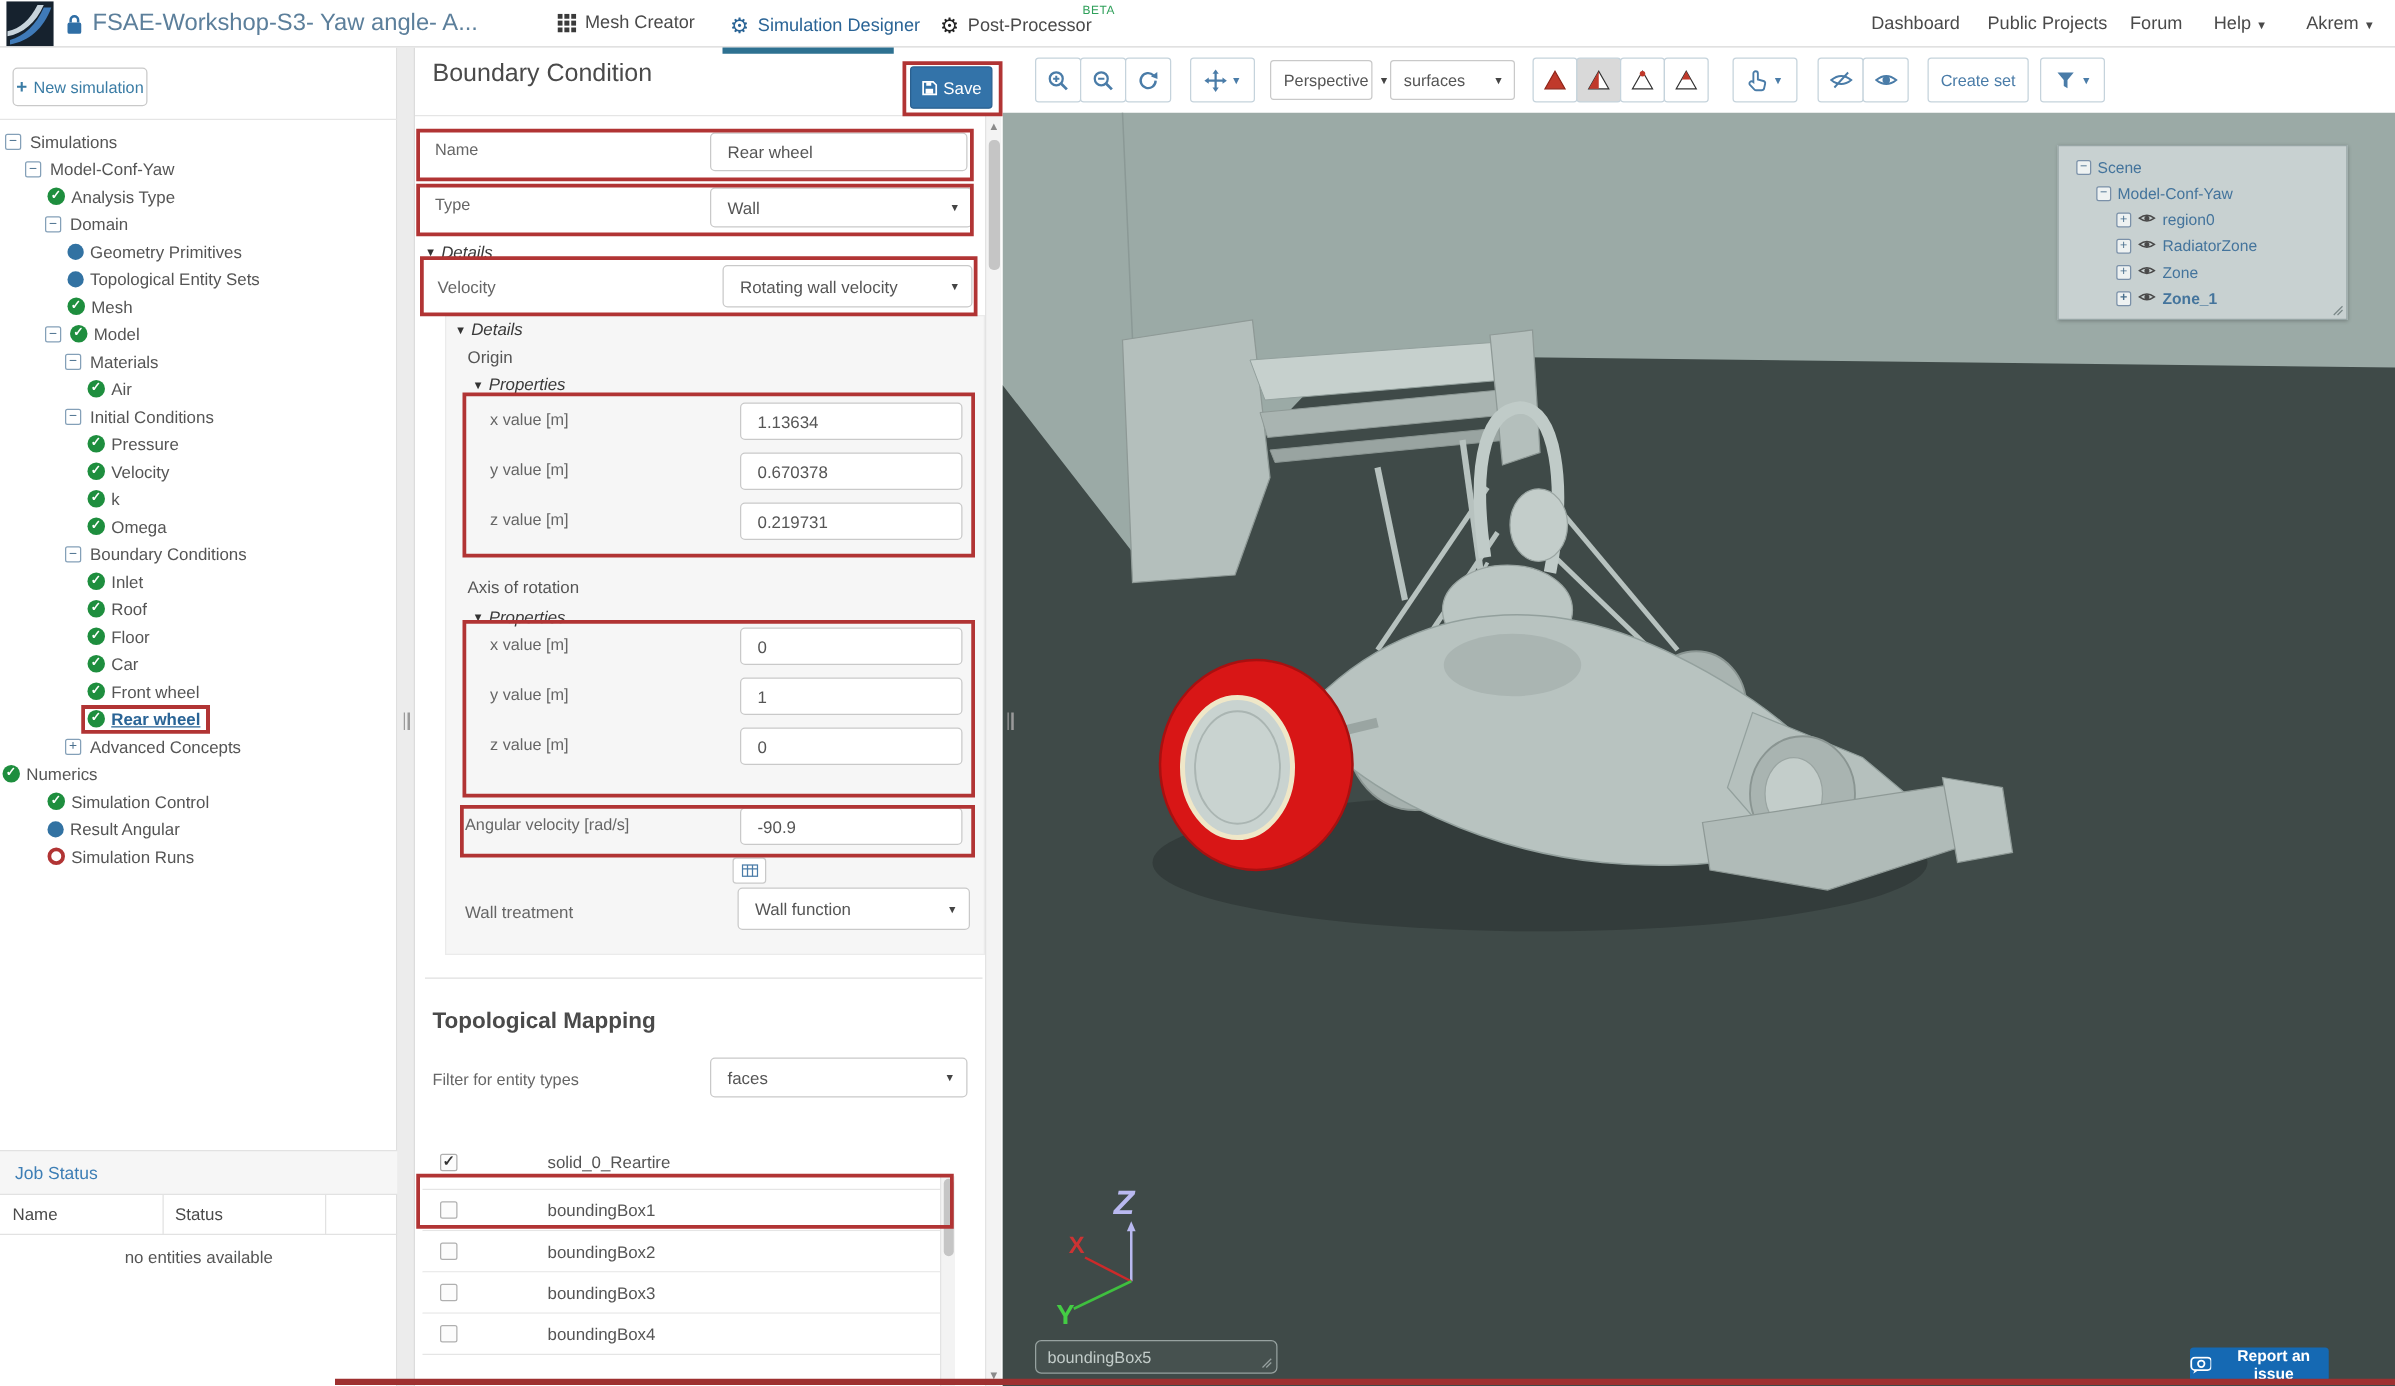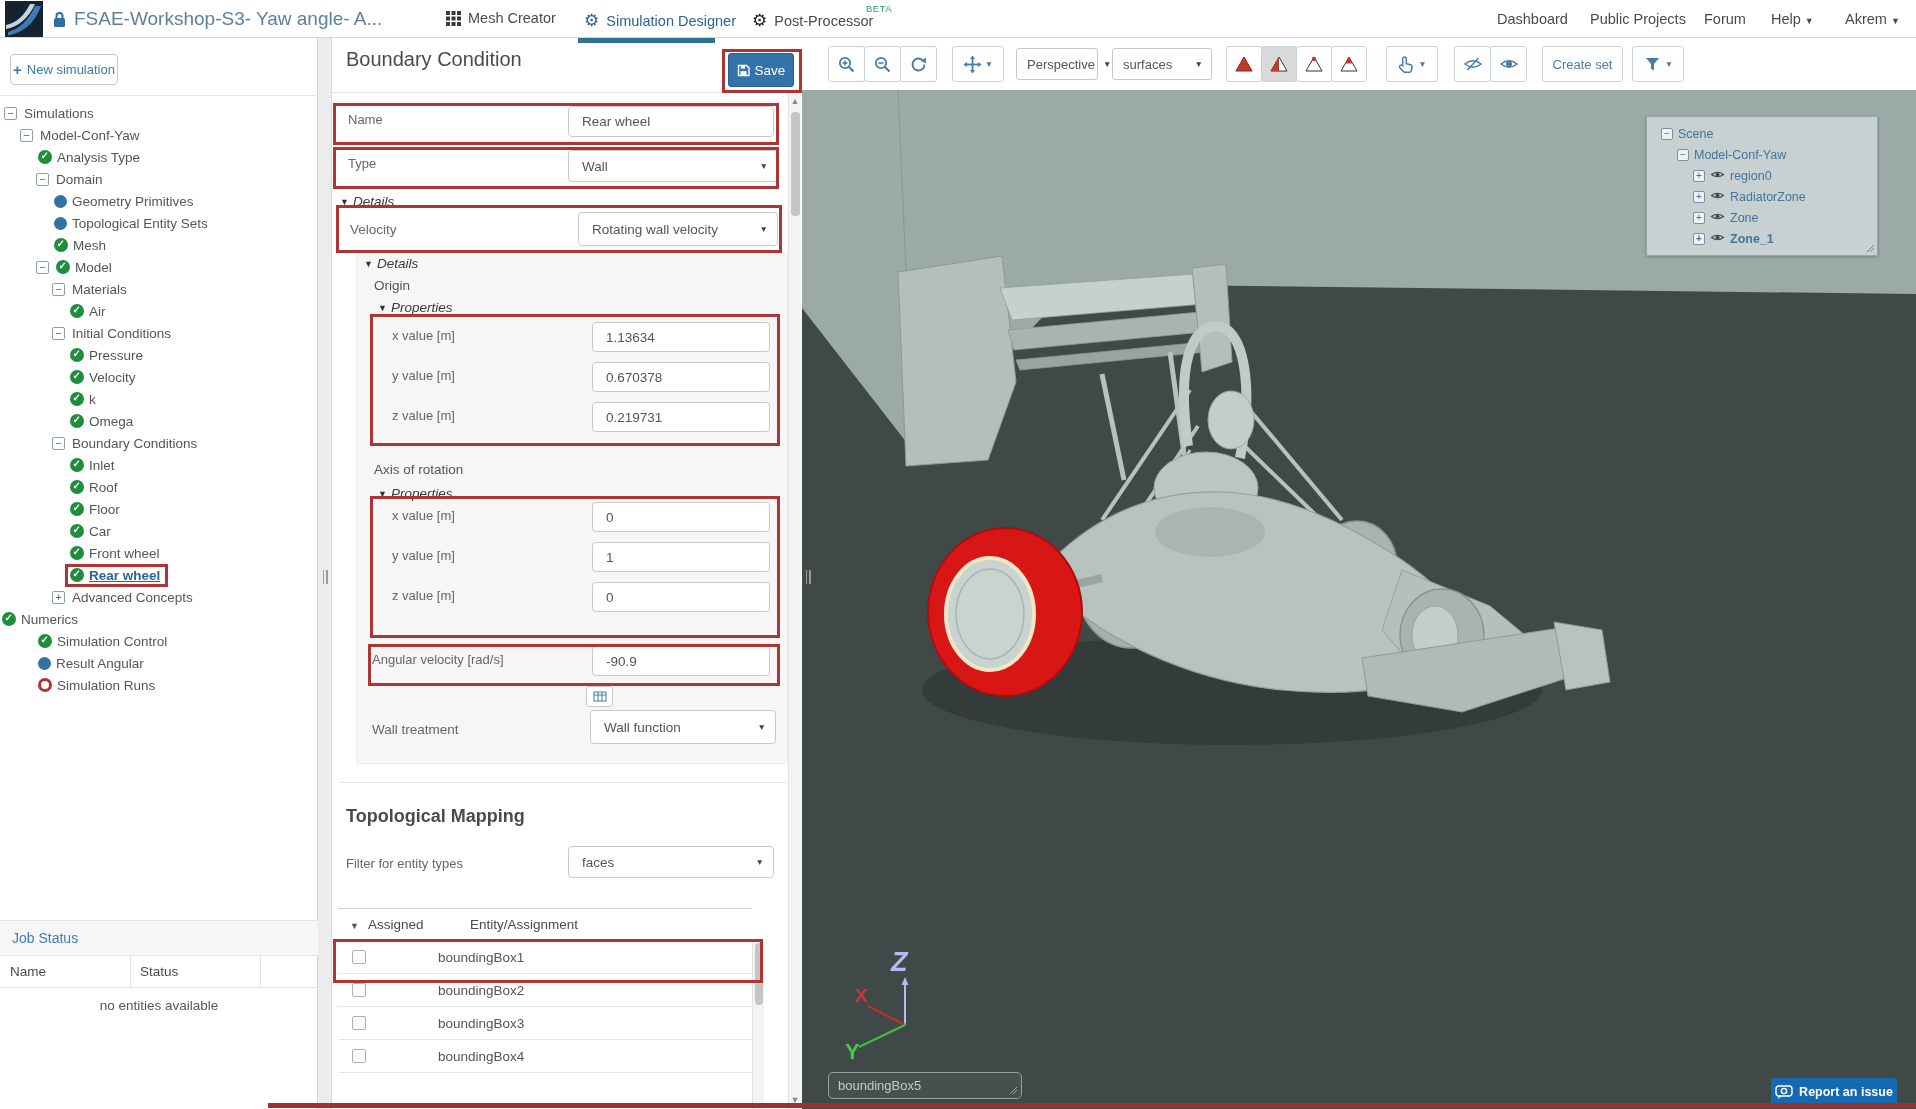--- a/index.html
+++ b/index.html
@@ -120,23 +120,23 @@
   .sc-item .t-exp { width:12px; height:12px; font-size:10px; line-height:9px; border-color:#7a90a8; background:#eef2f2;}
   .sc-item .t-eye { display:none; margin-right:5px; flex:none;}
   .sc-item.has-eye .t-eye { display:block; }
   #scene-resize { position:absolute; right:2px; bottom:2px; }
 
   
   #bbox-tooltip { position:absolute; left:828px; top:1072px; width:194px; height:27px; background:#46514f;
                   border:1.5px solid #97a2a0; border-radius:5px; color:#c2ccc9; font-size:13px;
                   display:flex; align-items:center; padding-left:9px;}
   #bbox-handle { position:absolute; right:3px; bottom:3px;}
-  #report-btn { position:absolute; left:1752px; top:1078px; width:126px; height:27px; background:#1569b3;
+  #report-btn { position:absolute; left:1752px; top:1078px; width:111px; height:27px; background:#1569b3;
                 border-radius:3px; color:#fff; font-size:12.5px; font-weight:bold; display:flex; align-items:center;
-                justify-content:center; gap:6px; cursor:pointer; font-family:inherit; border:none;margin-left:19px;}
+                justify-content:center; gap:6px; cursor:pointer; font-family:inherit; border:none;}
 
   
   .anno { position:absolute; border:3px solid #b13434; z-index:50; pointer-events:none; }
   #anno-bottom-line { position:absolute; left:268px; top:1103px; width:1648px; height:5px; background:#9e3030; z-index:50;}
 </style>
 </head>
 <body>
 
 <div id="app">
 
@@ -523,29 +523,26 @@
 
   <div id="section-sep"></div>
   <div id="topo-title">Topological Mapping</div>
   <div class="flabel" style="left:346px;top:856px">Filter for entity types</div>
   <div class="tselect" style="left:568px;top:846px;width:206px;height:32px">
     <span>faces</span>
       <span class="sc">▼</span>
   </div>
 
   <div id="assign-table">
-    <div id="assign-head">
-      <span class="abs" style="left:12px;top:8px">
-        <span class="tri">▼</span>
-        <span>Assigned</span>
-      </span>
-      <span class="abs" style="left:132px;top:8px">Entity/Assignment</span>
-    </div>
     <div id="assign-rows">
 
+        <div class="arow checked">
+          <span class="cbx"></span>
+          <span class="alabel">solid_0_Reartire</span>
+        </div>
 
         <div class="arow">
           <span class="cbx"></span>
           <span class="alabel">boundingBox1</span>
         </div>
 
         <div class="arow">
           <span class="cbx"></span>
           <span class="alabel">boundingBox2</span>
         </div>

